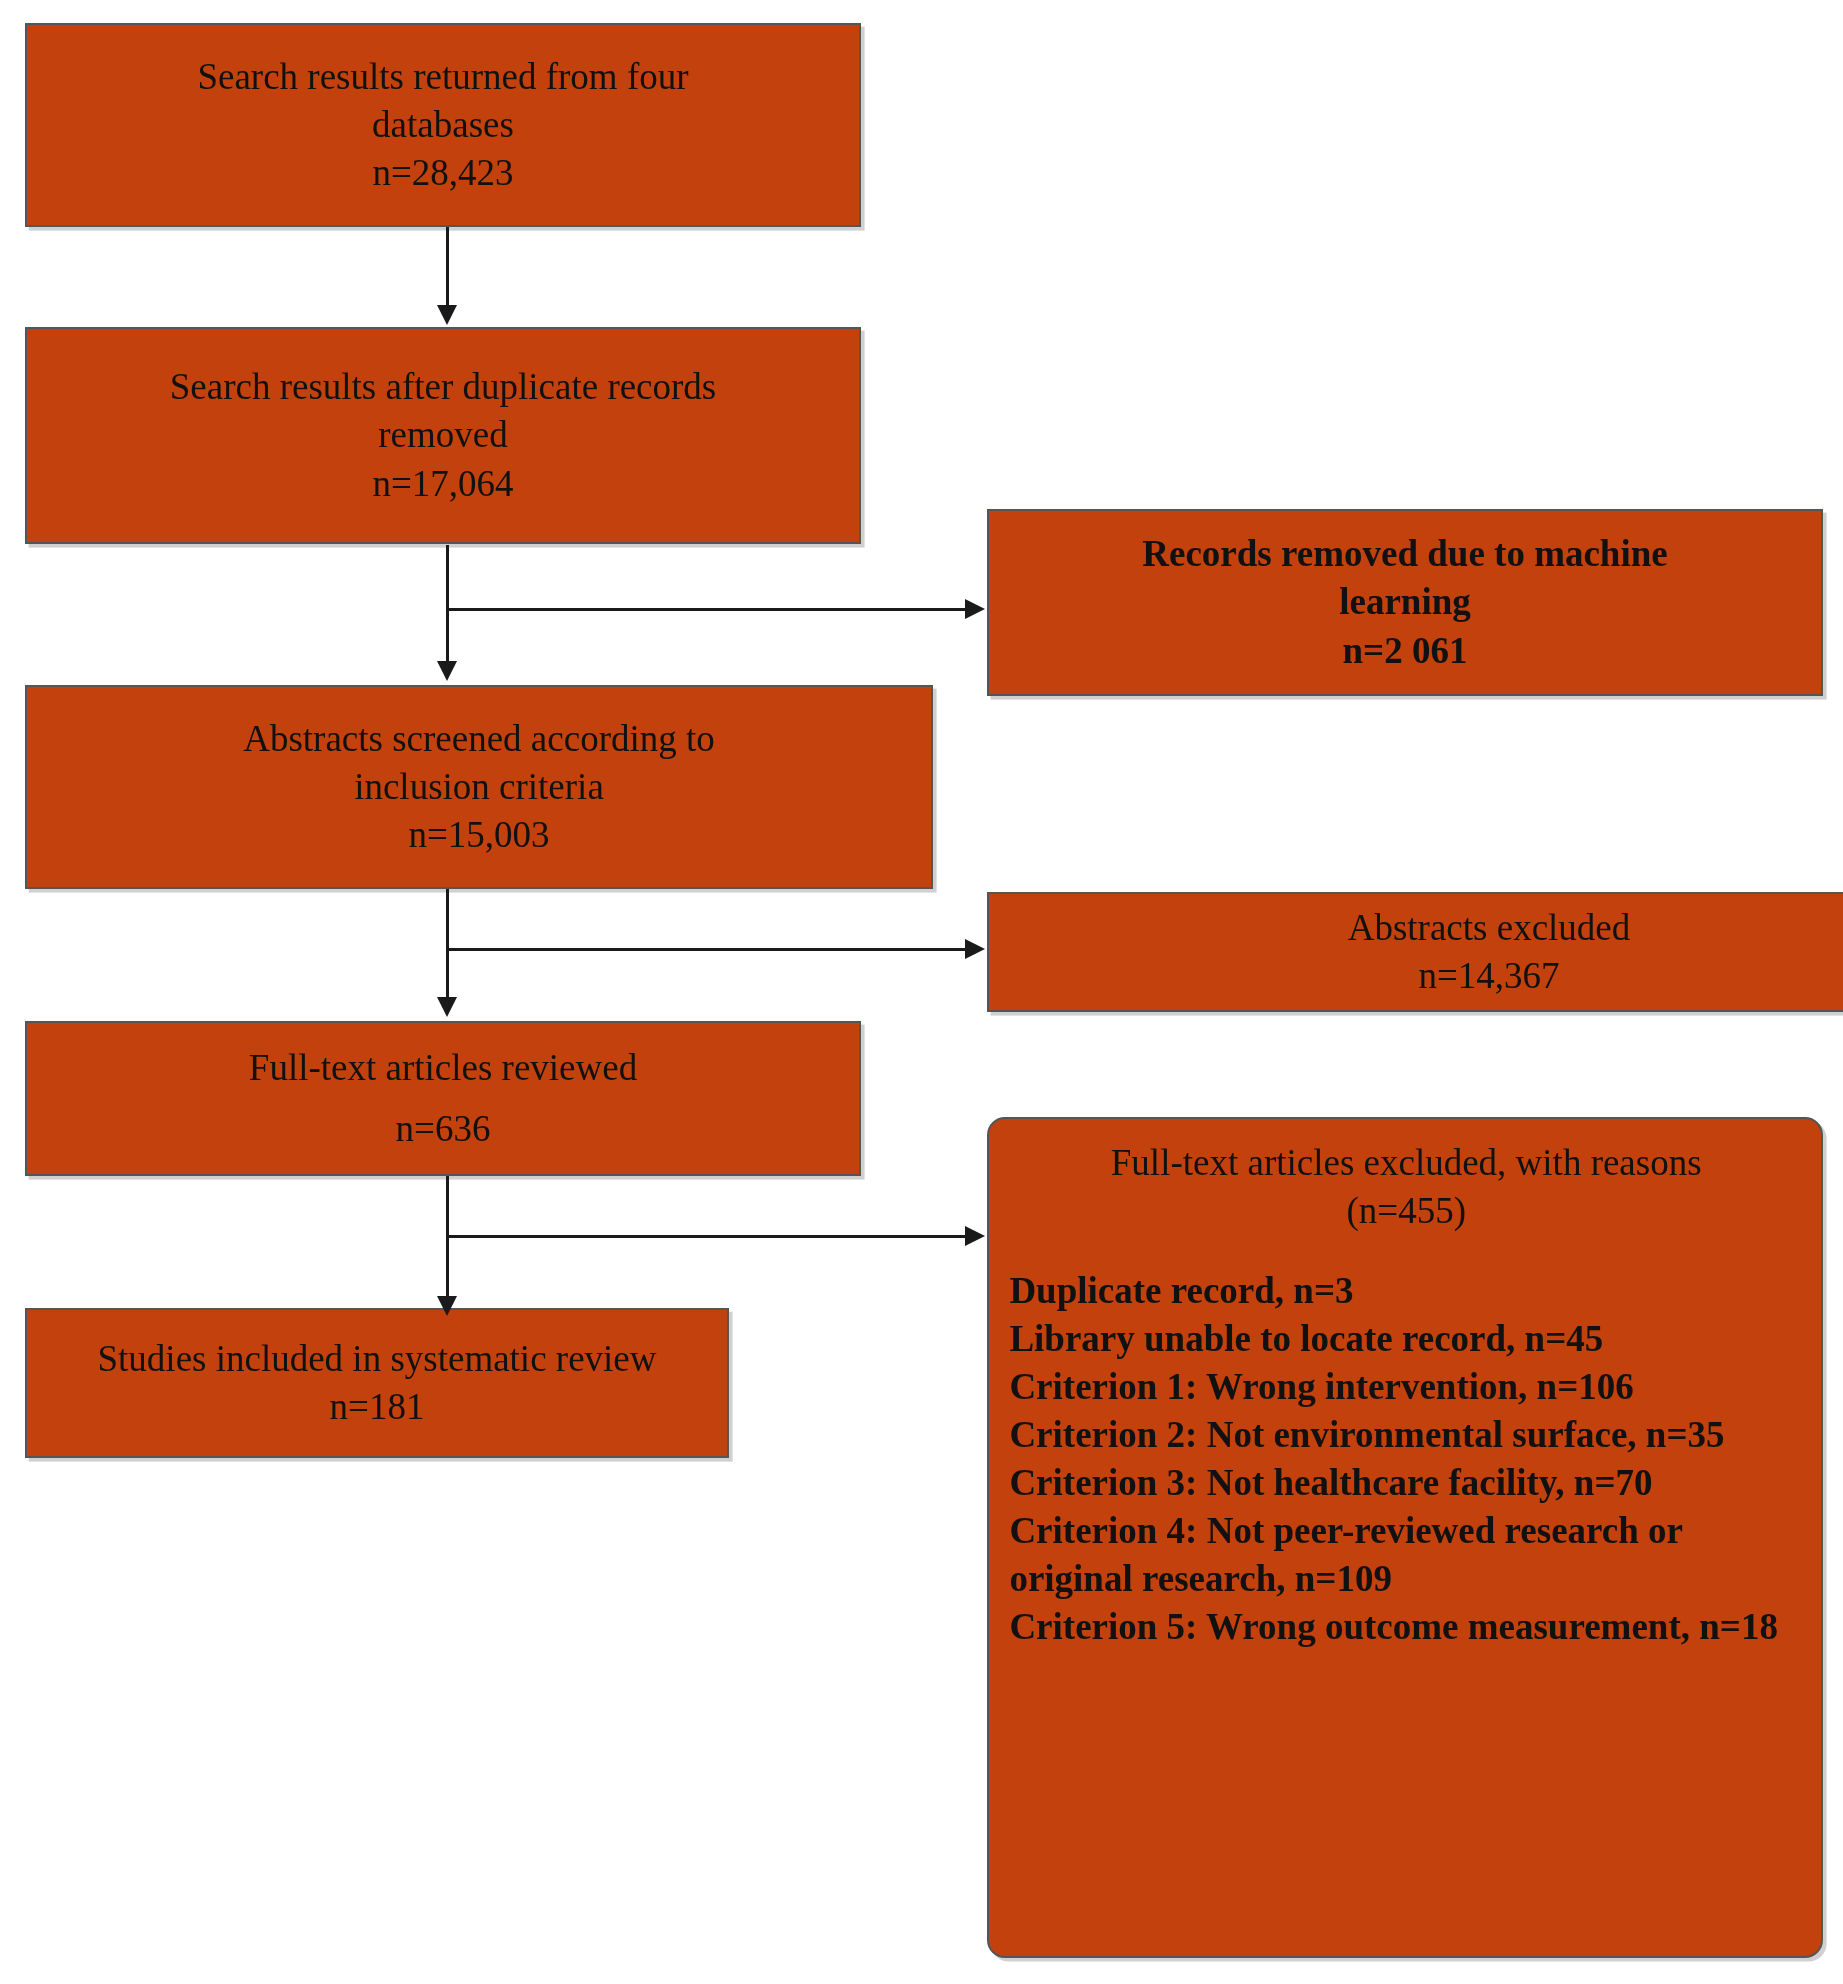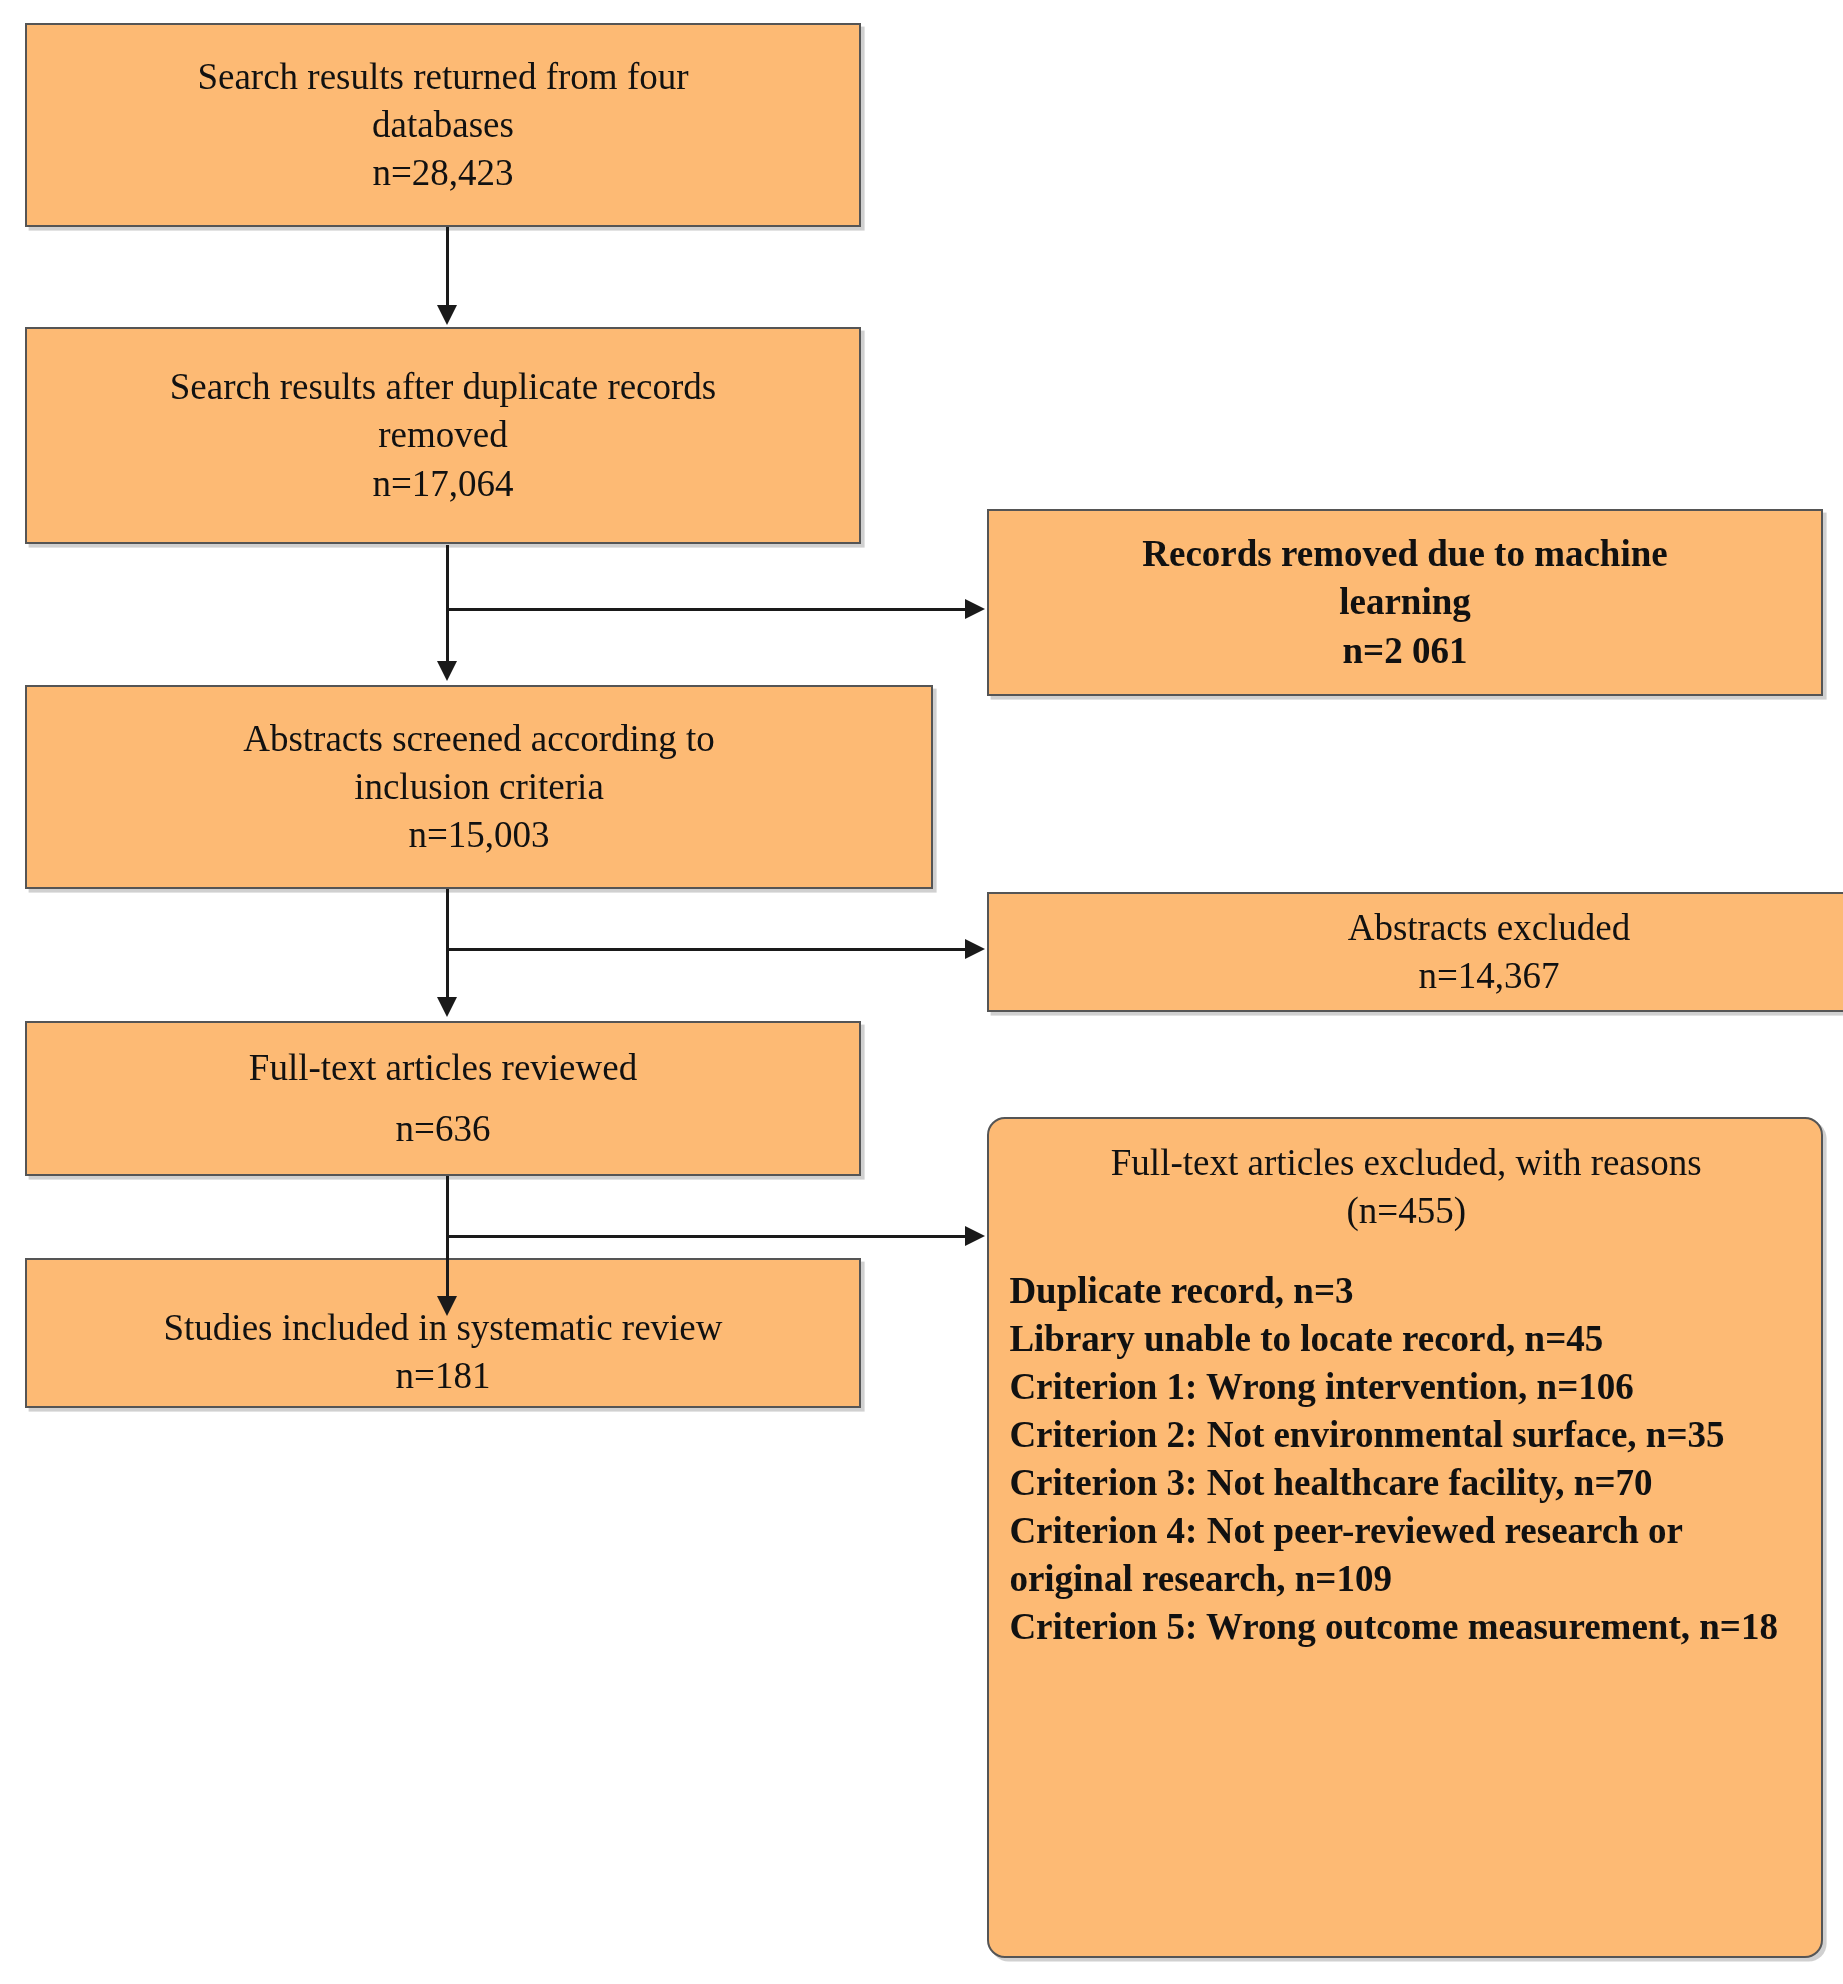--- a/index.html
+++ b/index.html
@@ -13,21 +13,21 @@
     position:relative;
     width:1843px;
     height:1985px;
     background:#ffffff;
     overflow:hidden;
   }
   
   .box{
     position:absolute;
     box-sizing:border-box;
-    background:#fdba74;
+    background:#c2410c;
     border:2.4px solid #555555;
     box-shadow:3.6px 3.6px 0 0 rgba(170,170,170,0.55);
     display:flex;
     flex-direction:column;
     align-items:center;
     justify-content:center;
     text-align:center;
     line-height:1.30;
     font-size:37px;
     padding:6px 17px;
@@ -94,21 +94,21 @@
     <span class="line">Abstracts screened according to</span>
     <span class="line">inclusion criteria</span>
     <span class="line">n=15,003</span>
   </div>
 
   <div class="box" style="left:25px; top:1021px; width:836px; height:155px;gap:12px;">
     <span class="line">Full-text articles reviewed</span>
     <span class="line">n=636</span>
   </div>
 
-  <div class="box" style="left:25px; top:1258px; width:836px; height:150px;justify-content:flex-end;">
+  <div class="box" style="left:25px; top:1308px; width:704px; height:150px;">
     <span class="line">Studies included in systematic review</span>
     <span class="line">n=181</span>
   </div>
 
   <div class="box" style="left:987px; top:509px; width:836px; height:187px;font-weight:bold;">
     <span class="line">Records removed due to machine</span>
     <span class="line">learning</span>
     <span class="line">n=2 061</span>
   </div>
 

